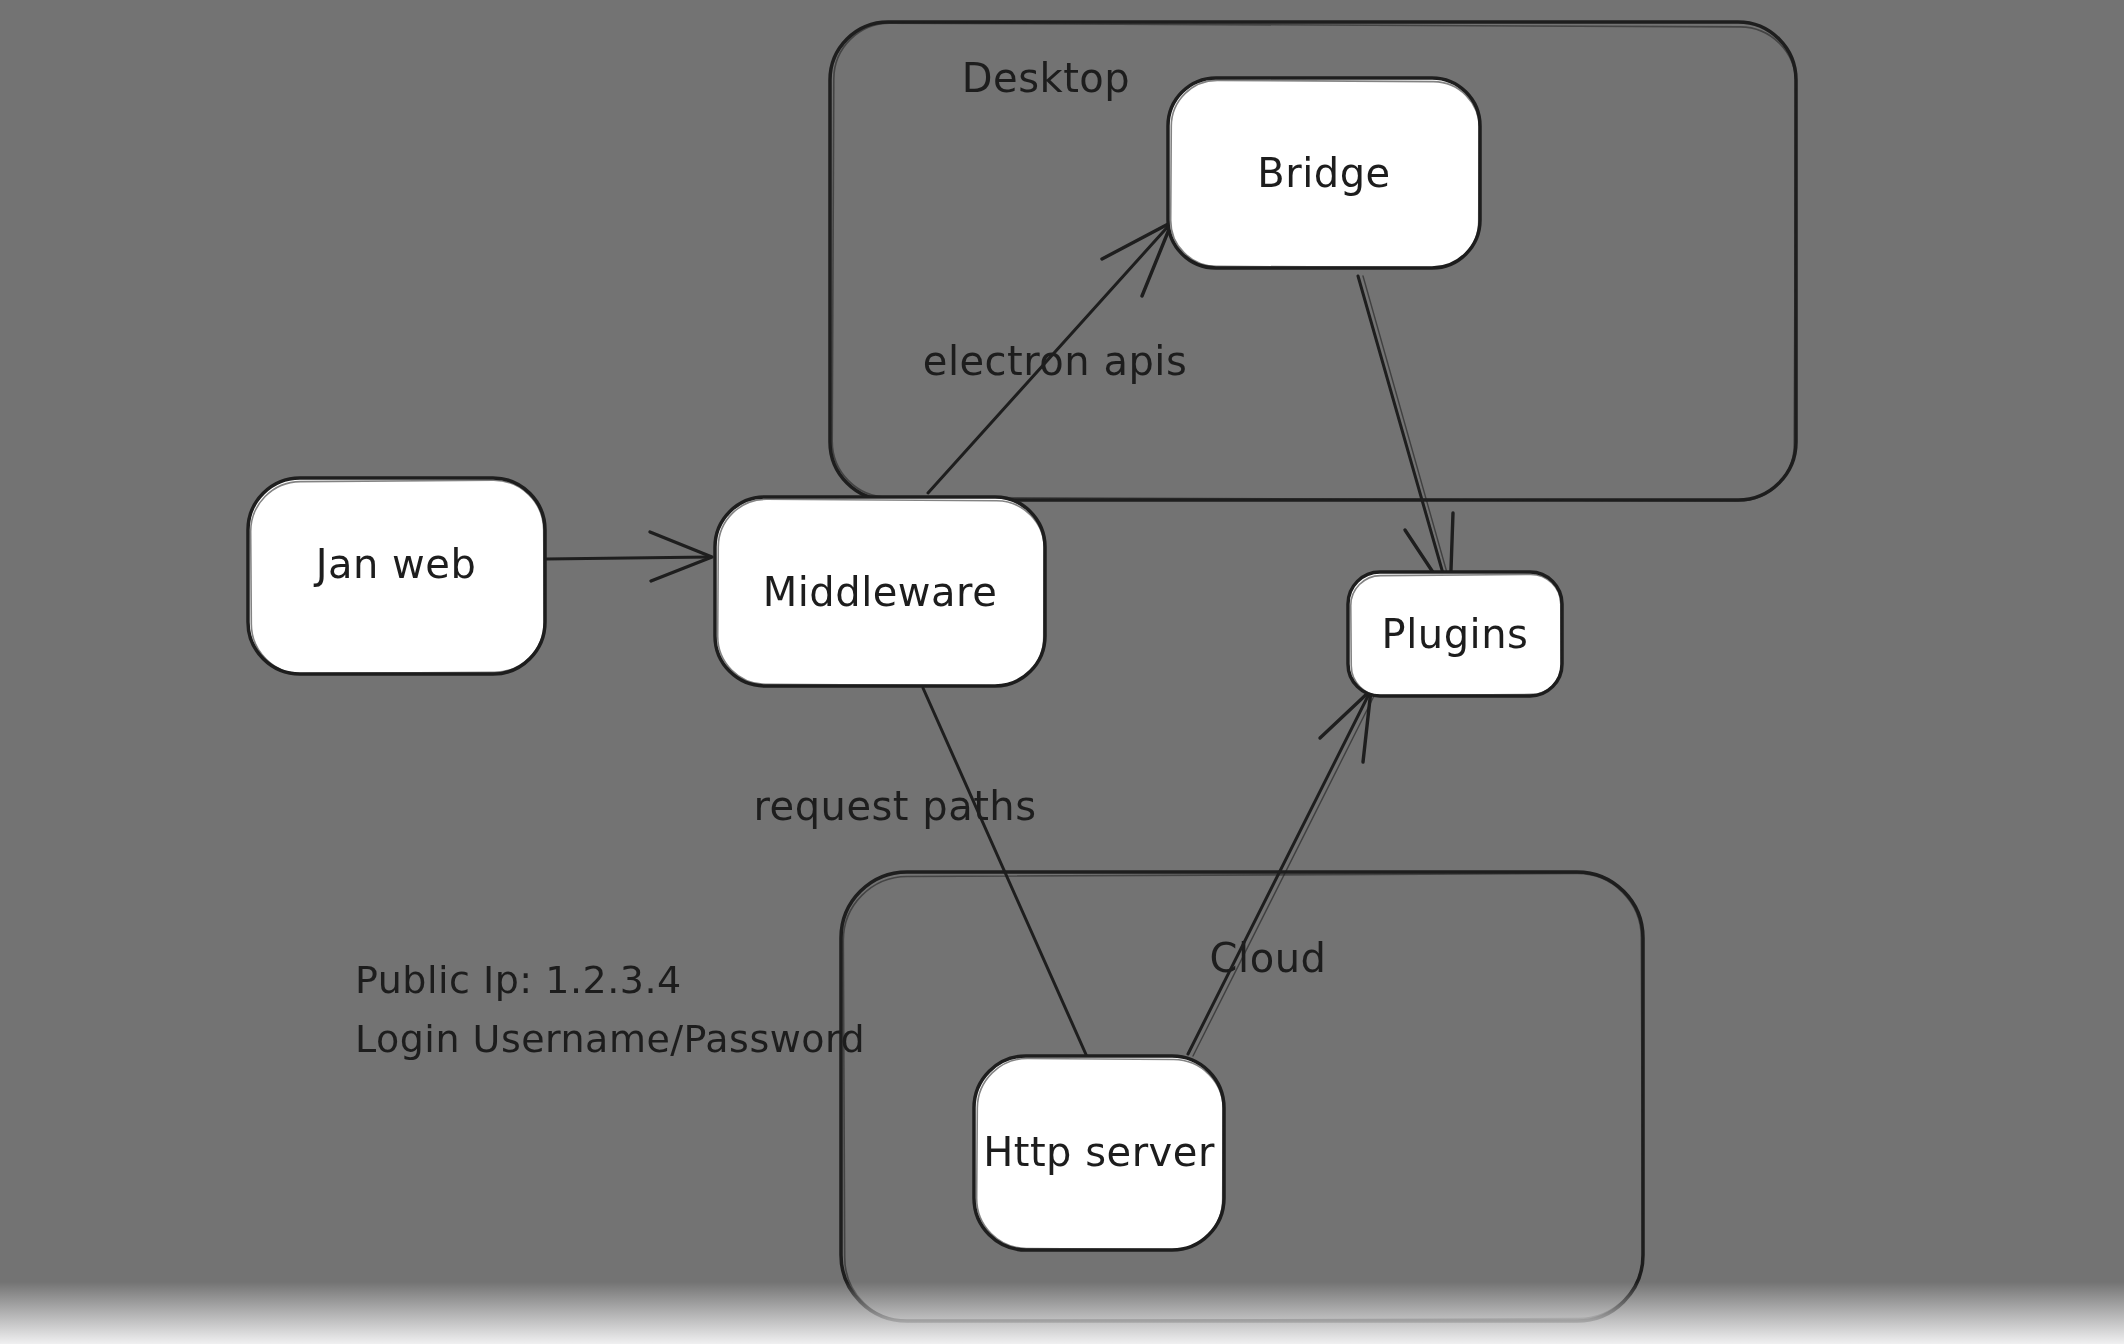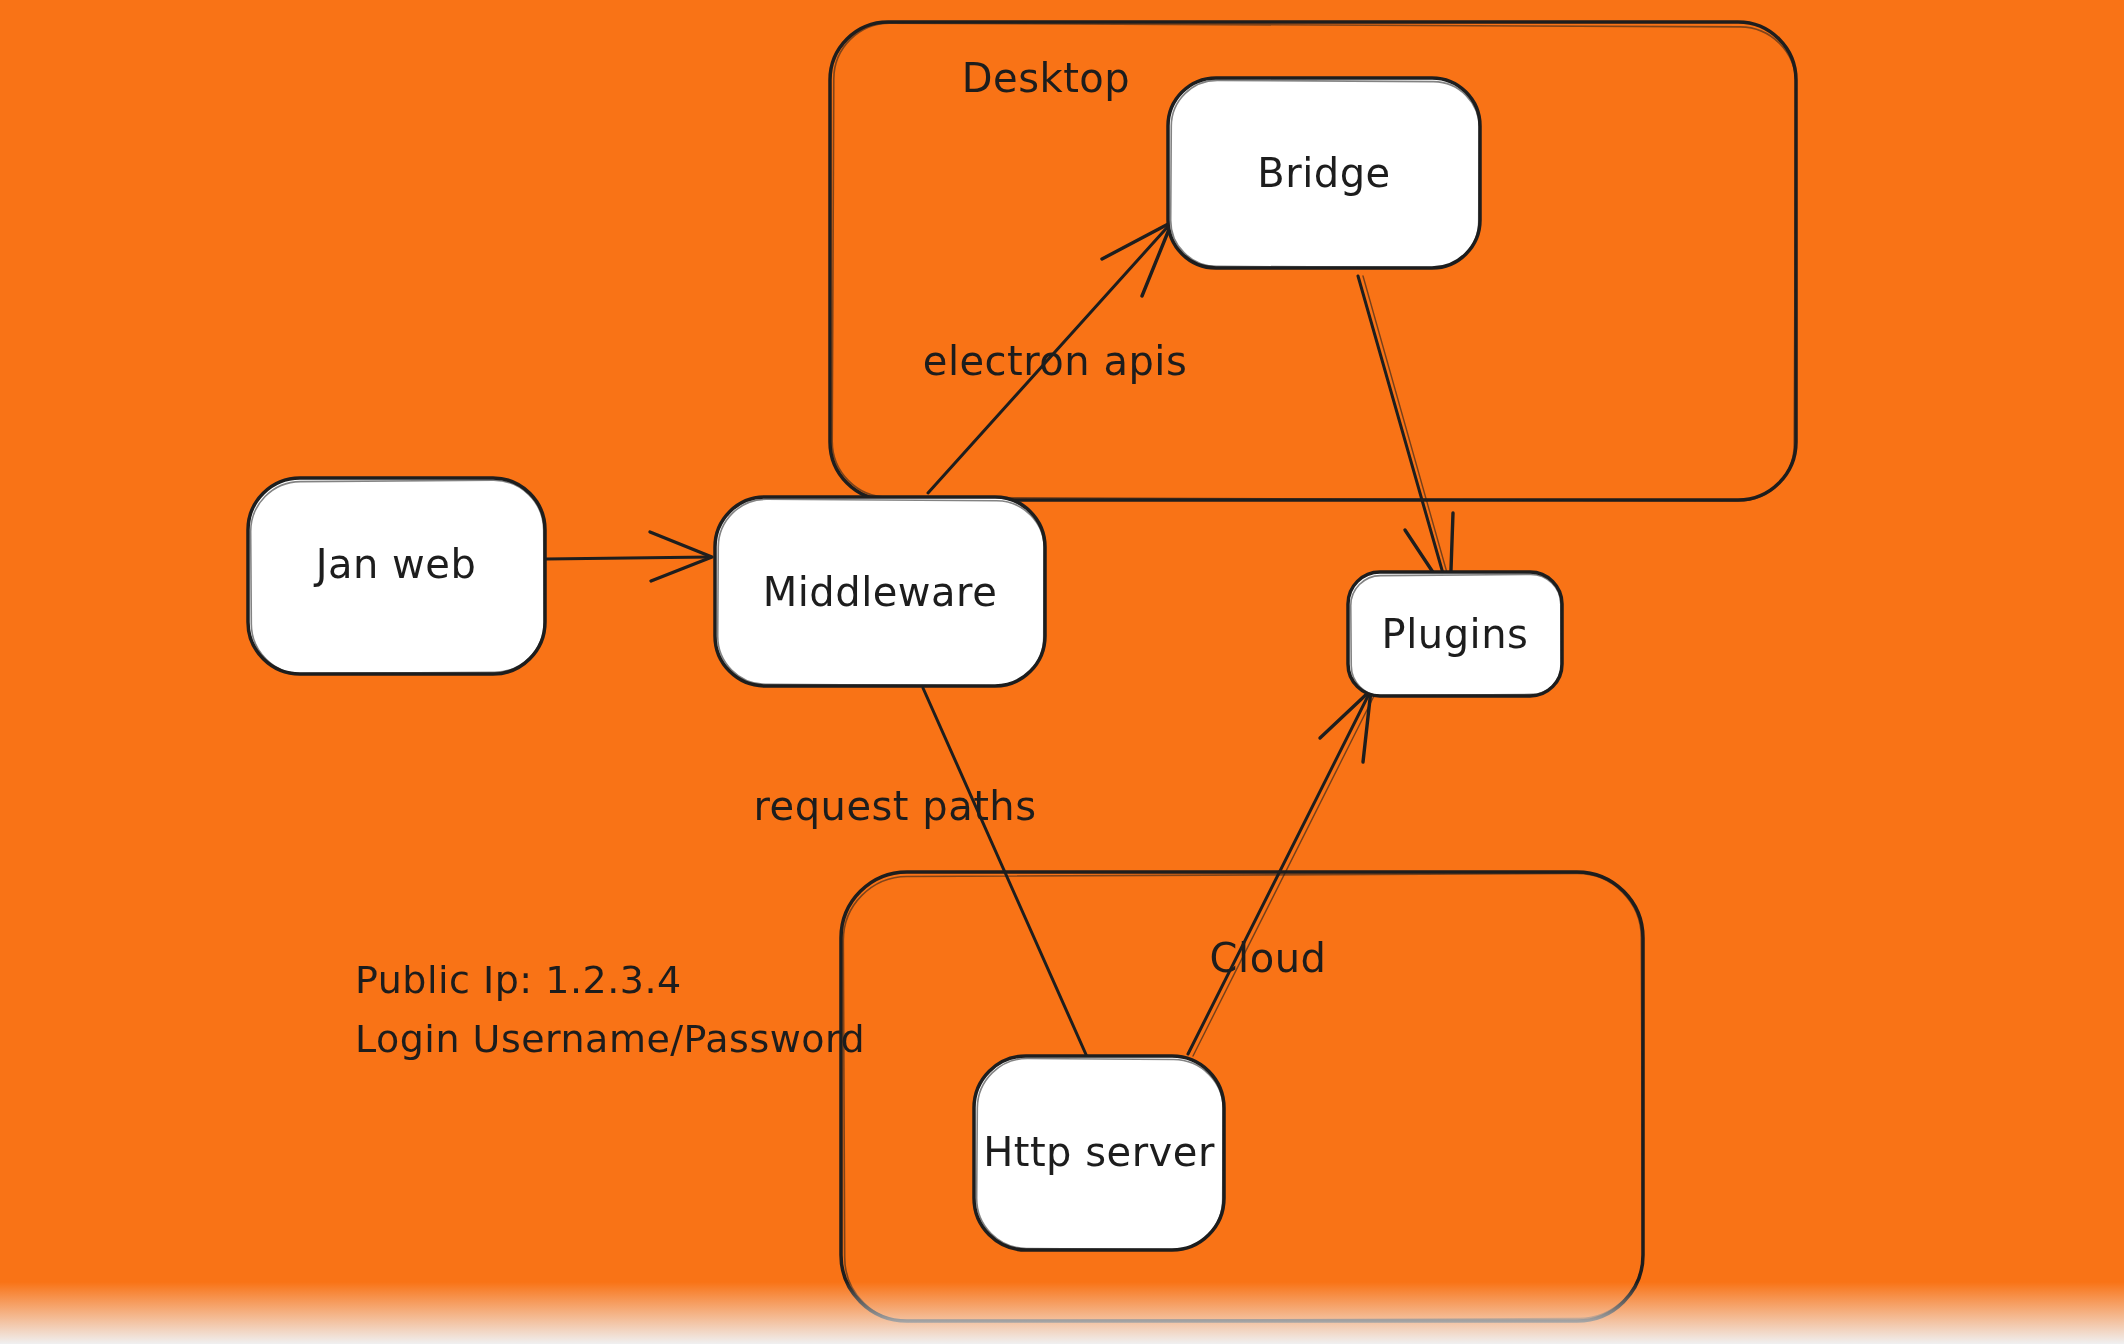--- a/index.html
+++ b/index.html
@@ -8,21 +8,21 @@
     width: 2124px;
     height: 1344px;
     background: #ffffff;
     overflow: hidden;
     font-family: "DejaVu Sans", sans-serif;
   }
   .canvas-wrap {
     position: relative;
     width: 2124px;
     height: 1344px;
-    background: #f97316;
+    background: #737373;
   }
   svg.diagram {
     position: absolute;
     left: 0;
     top: 0;
     display: block;
   }
   .shape {
     fill: #ffffff;
     stroke: #1e1e1e;

